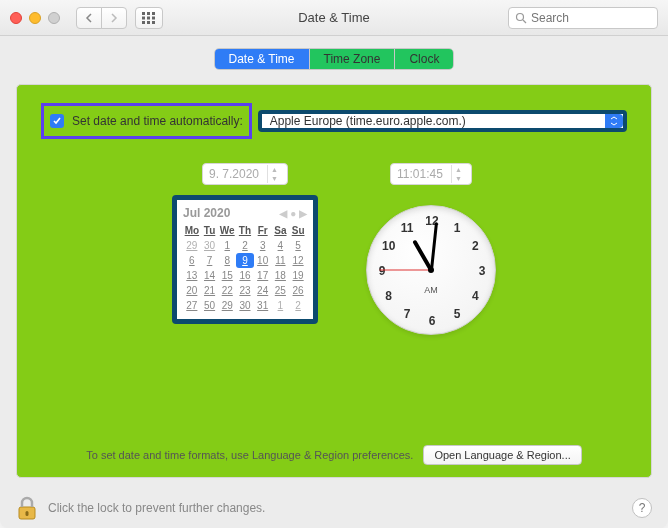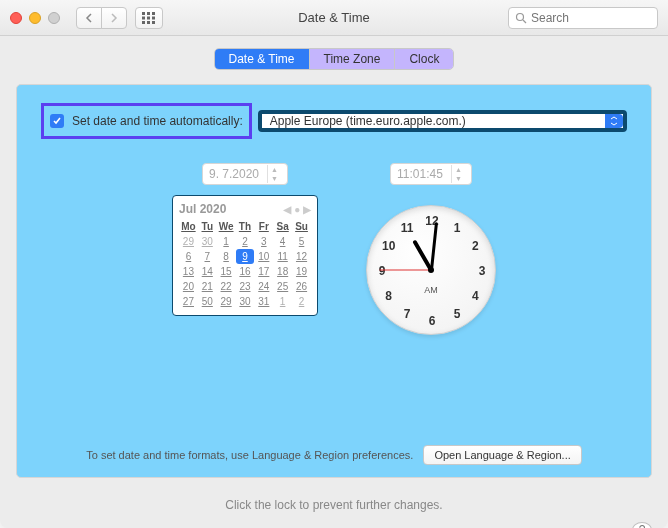--- a/index.html
+++ b/index.html
@@ -68,27 +68,27 @@
   .content {
     flex:1; padding: 12px 16px 10px 16px;
     display:flex; flex-direction:column;
   }
   .tabs {
     align-self:center;
     display:flex; border:1px solid #c8c8c8; border-radius:5px;
     overflow:hidden; margin-bottom:14px;
   }
   .tab {
-    padding: 3px 14px; font-size:12px; background:#c4b5fd;
+    padding: 3px 14px; font-size:12px; background:#22c55e;
     border-right:1px solid #c8c8c8;
   }
   .tab:last-child{border-right:none;}
   .tab.active { background:#2f7cf6; color:#fff; }
   .panel {
-    flex:1; background:#7dd3fc; border:1px solid #d6d6d6;
+    flex:1; background:#84cc16; border:1px solid #d6d6d6;
     border-radius:5px; padding: 18px 24px 12px 24px;
     position:relative;
     display:flex; flex-direction:column;
   }
   .autorow {
     display:flex; align-items:center; gap:8px;
     border: 3px solid #5b3ff0; padding: 8px 6px;
     width: fit-content;
   }
   .checkbox {
@@ -123,21 +123,21 @@
     color:#aaa; font-size:12px; gap:4px;
   }
   .stepper .arrows {
     width:14px; height:18px; border-left:1px solid #e0e0e0;
     display:flex; flex-direction:column; margin-left:4px;
   }
   .stepper .arrows div{flex:1;display:flex;align-items:center;justify-content:center;font-size:7px;color:#bbb;}
   
   .calendar {
     margin-top: 10px; width: 146px;
-    border:1px solid #0c4a6e; border-radius:4px; background:#fff;
+    border:5px solid #0c4a6e; border-radius:4px; background:#fff;
     padding: 6px; font-size:10px; color:#888;
   }
   .calhead { display:flex; align-items:center; font-weight:600; color:#999; font-size:12px; margin-bottom:3px;}
   .calhead .navdots{margin-left:auto; display:flex; gap:3px; color:#ccc; font-size:10px;}
   .caltable { width:100%; border-collapse:collapse; table-layout:fixed;}
   .caltable th, .caltable td { text-align:center; padding:2px 0; font-weight:400;text-decoration:underline;}
   .caltable th { color:#555; font-weight:600; font-size:10px;}
   .caltable td { color:#b0b0b0;}
   .caltable td.in { color:#888;}
   .caltable td.sel { background:#2f7cf6; color:#fff; border-radius:3px;}
@@ -172,21 +172,21 @@
     gap:10px; font-size:11px; color:#555; padding-top:12px;
   }
   .btn {
     background:linear-gradient(#fff,#f4f4f4);
     border:1px solid #c8c8c8; border-radius:4px;
     padding:3px 10px; font-size:11px; color:#333;
   }
   
   .footer {
     height:40px; display:flex; align-items:center; padding:0 16px; gap:10px;
-    color:#888; font-size:12px;flex-direction:column;
+    color:#888; font-size:12px;
   }
   .help {
     margin-left:auto; width:20px;height:20px;border:1px solid #c0c0c0;border-radius:50%;
     display:flex;align-items:center;justify-content:center;font-size:12px;color:#777;background:#fff;
   }
 </style>
 </head>
 <body>
 
 <div class="window">

